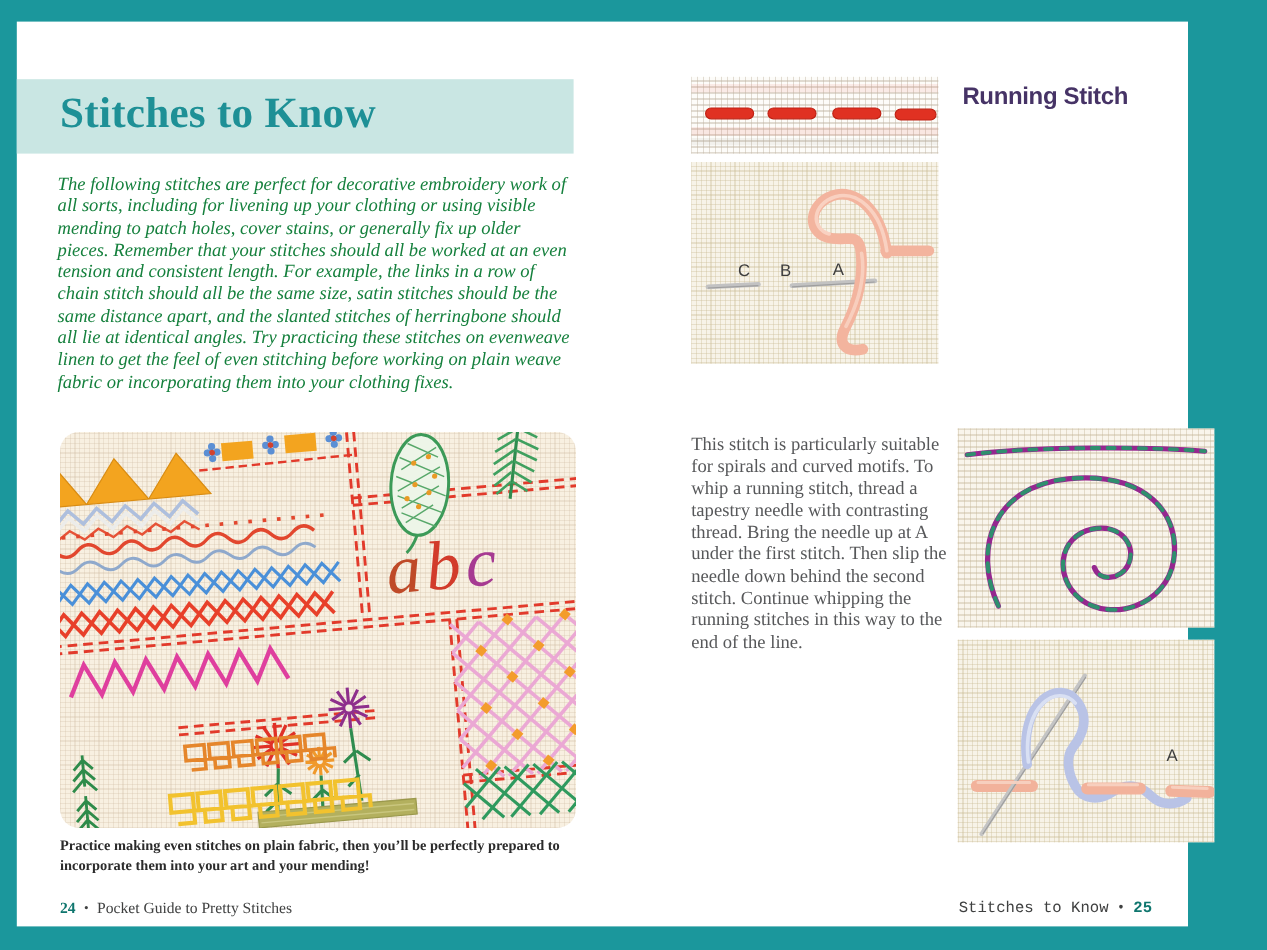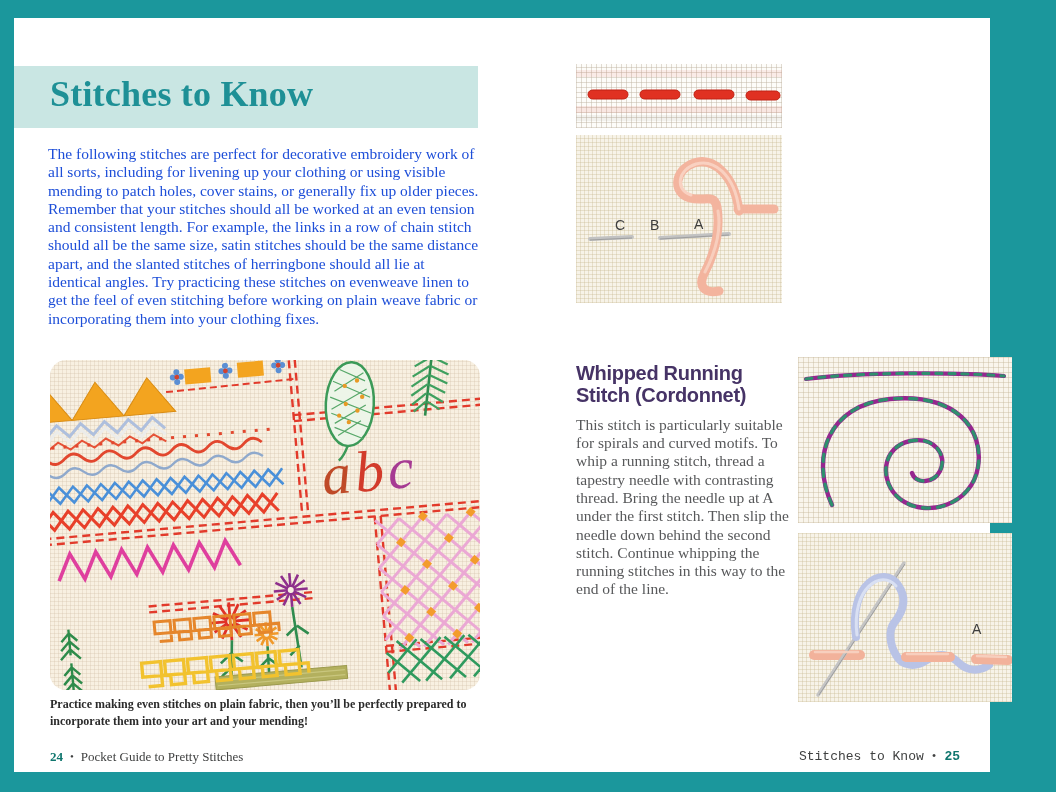--- a/index.html
+++ b/index.html
@@ -18,21 +18,21 @@
     position:absolute;left:0;top:48px;width:464px;height:62px;
     background:#c9e6e3;
   }
   .page-title{
     position:absolute;left:36px;top:7px;
     font-size:36px;font-weight:bold;color:#1e9096;
     font-family:"Liberation Serif", serif;letter-spacing:.2px;
   }
   .intro{
     position:absolute;left:34px;top:127px;width:432px;
-    font-size:15.5px;line-height:18.3px;color:#1d4ed8;
+    font-size:15.5px;line-height:18.3px;color:#15803d;font-style:italic;
   }
   .sampler{
     position:absolute;left:36px;top:342px;width:430px;height:330px;
     border-radius:16px;overflow:hidden;
     background:#f8f0e1;
     background-image:
       repeating-linear-gradient(0deg, rgba(205,185,160,.28) 0 1px, rgba(0,0,0,0) 1px 4px),
       repeating-linear-gradient(90deg, rgba(205,185,160,.28) 0 1px, rgba(0,0,0,0) 1px 4px);
   }
   .sampler svg{position:absolute;left:0;top:0;}
@@ -305,24 +305,24 @@
       <path d="M163,76 C158,38 136,22 118,28 C98,35 96,58 114,63 C128,67 138,58 141,72 C144,92 140,116 128,139 C122,151 128,159 143,156" stroke="#f3b49e" stroke-width="9" stroke-linecap="round" fill="none"></path>
       <path d="M163,74 C158,38 137,24 120,29 C101,35 99,55 115,60" stroke="#f9d4c4" stroke-width="3" stroke-linecap="round" fill="none" opacity=".9"></path>
       <path d="M142,76 C145,94 140,116 129,137" stroke="#f9d4c4" stroke-width="3" stroke-linecap="round" fill="none" opacity=".8"></path>
     </svg>
     <div class="diagram-label" style="left:39px;top:82px;">C</div>
     <div class="diagram-label" style="left:74px;top:82px;">B</div>
     <div class="diagram-label" style="left:118px;top:81px;">A</div>
   </div>
 
   <div id="running-text" class="text-col">
+    <h2 class="section-heading">Running Stitch</h2>
   </div>
 
   <div id="whipped-text" class="text-col">
-    <h2 class="section-heading">Whipped Running Stitch (Cordonnet)</h2>
     <p class="section-body">This stitch is particularly suitable for spirals and curved motifs. To whip a running stitch, thread a tapestry needle with contrasting thread. Bring the needle up at A under the first stitch. Then slip the needle down behind the second stitch. Continue whipping the running stitches in this way to the end of the line.</p>
   </div>
 
   <div id="whipped-swatch" class="swatch aida-cream">
     <svg width="214" height="166" viewBox="0 0 214 166">
       <path d="M8,22 C60,15 160,15 206,19" stroke="#95278f" stroke-width="4.2" fill="none" stroke-linecap="round"></path>
       <path d="M8,22 C60,15 160,15 206,19" stroke="#2f8f6e" stroke-width="3.2" fill="none" stroke-dasharray="6 7" stroke-linecap="round"></path>
       <path d="M34,148 C12,100 30,48 92,42 C158,36 186,72 180,110 C174,148 128,162 102,142 C80,124 84,90 112,84 C136,79 150,98 142,114 C136,126 118,128 114,116" stroke="#95278f" stroke-width="4.4" fill="none" stroke-linecap="round"></path>
       <path d="M34,148 C12,100 30,48 92,42 C158,36 186,72 180,110 C174,148 128,162 102,142 C80,124 84,90 112,84 C136,79 150,98 142,114 C136,126 118,128 114,116" stroke="#2f8f6e" stroke-width="3.4" fill="none" stroke-dasharray="7 8" stroke-linecap="round"></path>
     </svg>

